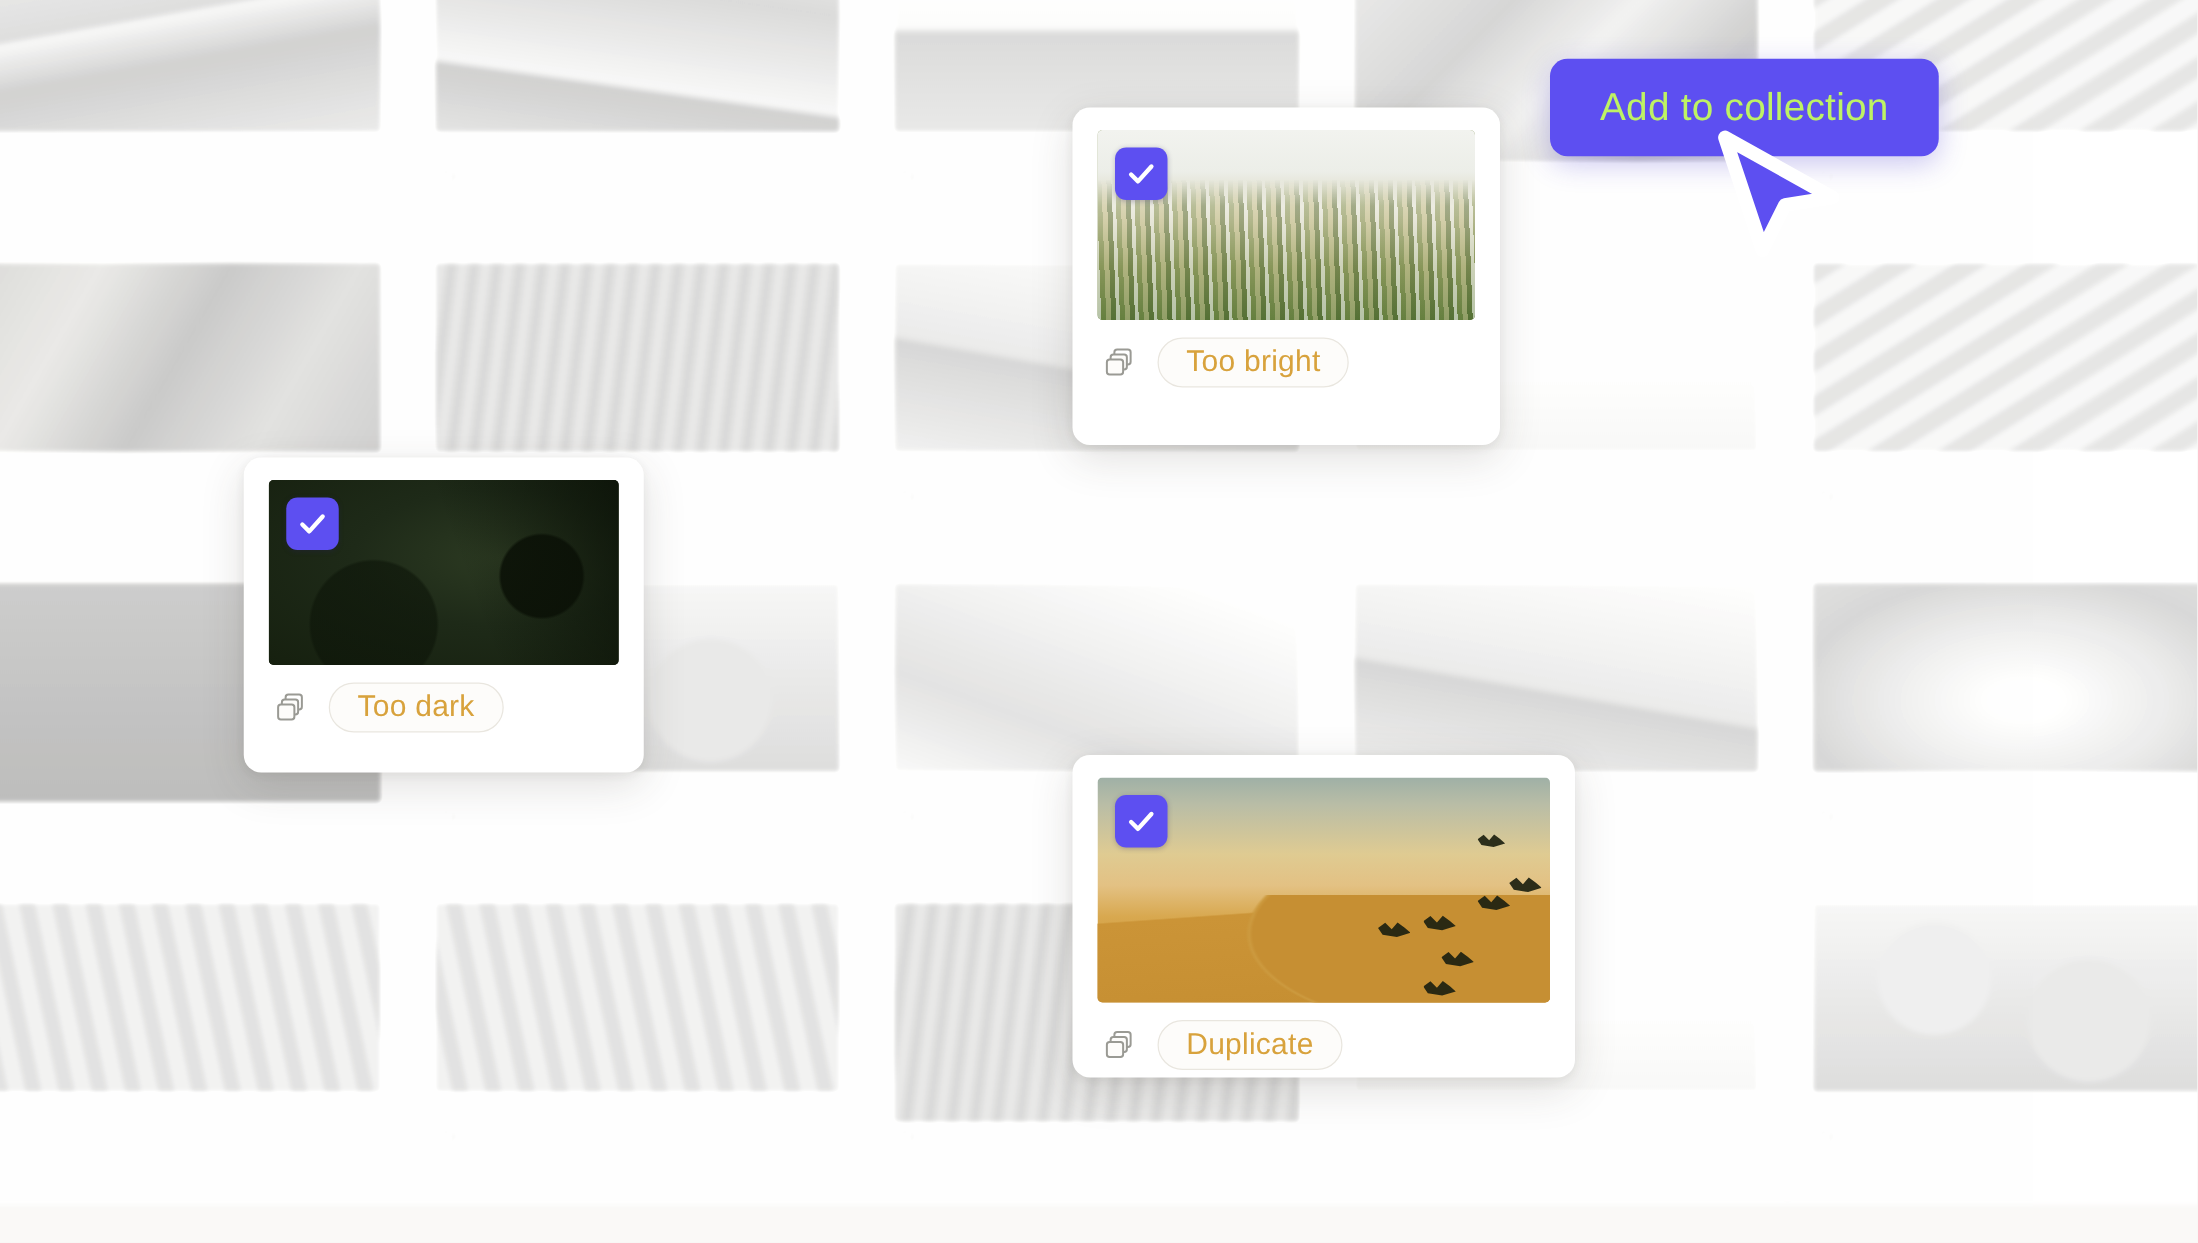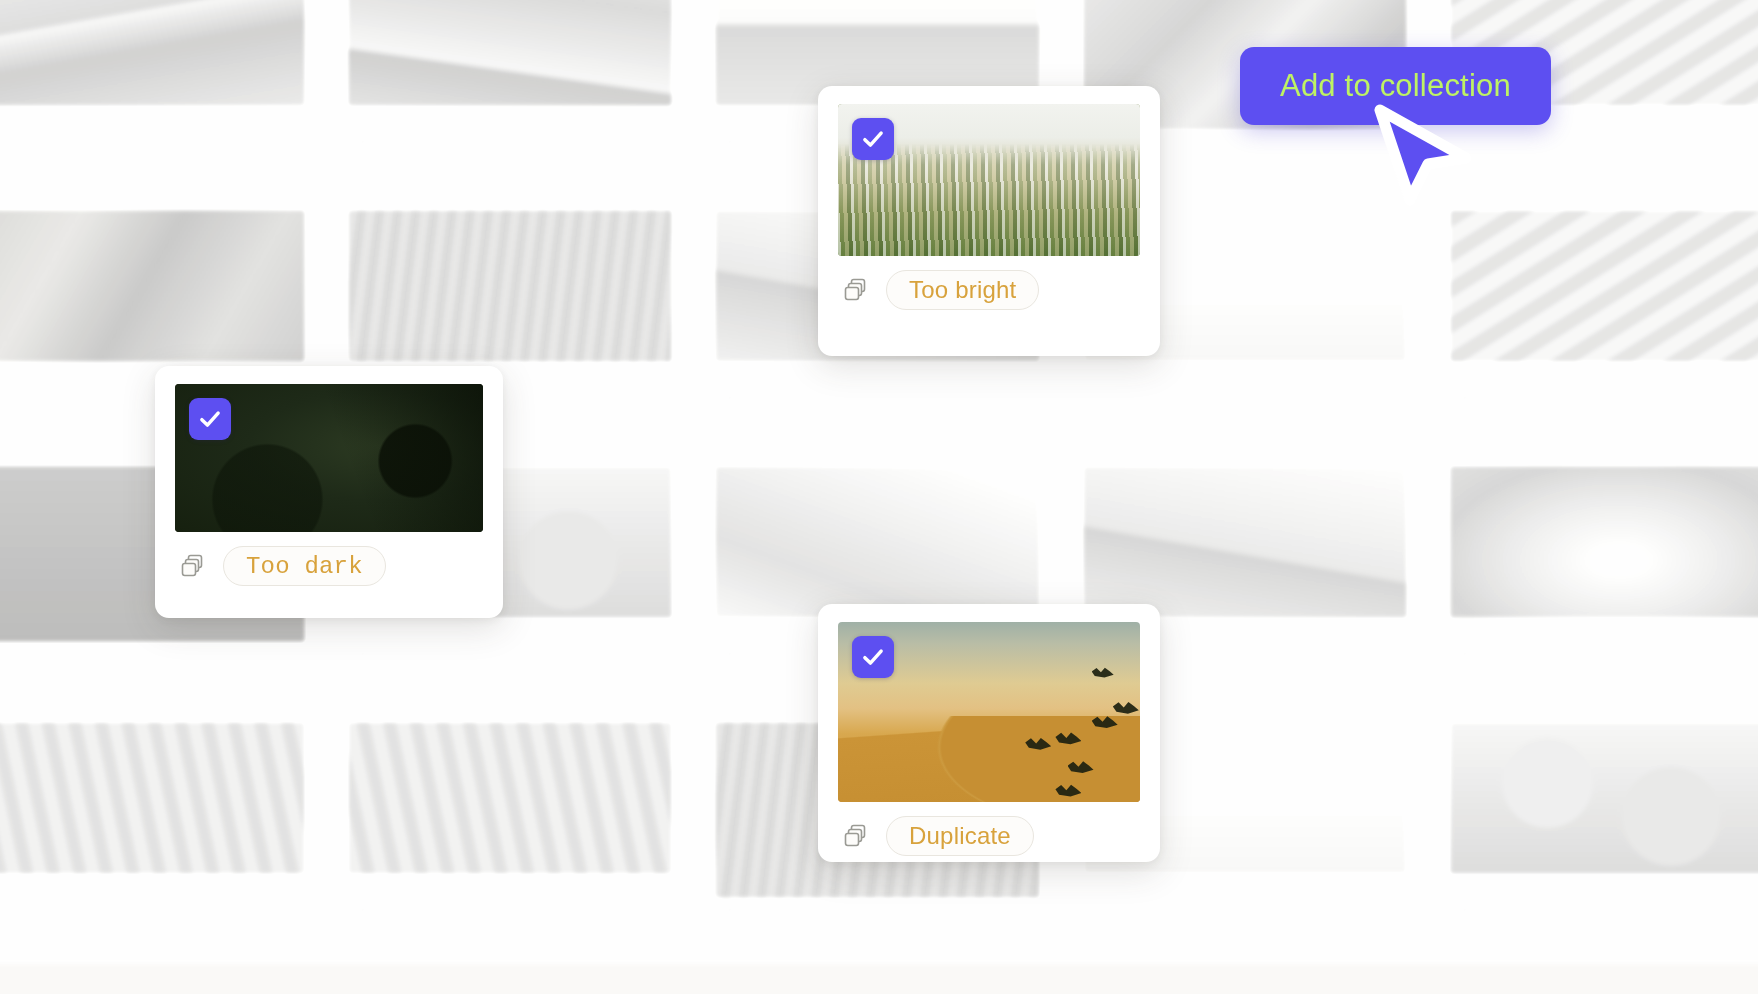--- a/index.html
+++ b/index.html
@@ -94,20 +94,21 @@
   .bg-cell.tall .bg-thumb { height: 176px; }
 
   
   .card {
     position: absolute;
     background: #ffffff;
     border-radius: 14px;
     box-shadow: 0 10px 34px rgba(60,55,45,0.15), 0 2px 8px rgba(60,55,45,0.07);
     z-index: 20;
     padding: 18px 20px 16px 20px;
+    margin-left: 40px;
   }
 
   .card-photo {
     position: relative;
     width: 100%;
     border-radius: 4px;
     overflow: hidden;
   }
 
   .card-check {
@@ -399,40 +400,40 @@
     <div class="card-footer">
       <svg class="stack-icon" viewBox="0 0 26 24">
         <rect x="7.5" y="1.5" width="13" height="12" rx="2.2" fill="none" stroke="#9a9a94" stroke-width="1.6"></rect>
         <rect x="4.5" y="5.5" width="13" height="12" rx="2.2" fill="#fdfcfa" stroke="#9a9a94" stroke-width="1.6"></rect>
         <rect x="1.5" y="9.5" width="13" height="12" rx="2.2" fill="#fdfcfa" stroke="#9a9a94" stroke-width="1.6"></rect>
       </svg>
       <span class="tag">Too bright</span>
     </div>
   </div>
 
-  <div class="card" id="card-too-dark" style="left:155px; top:366px; width:348px; height:252px;font-family:Liberation Mono, monospace;">
+  <div class="card" id="card-too-dark" style="left:155px; top:366px; width:320px; height:252px;">
     <div class="card-photo" style="height:148px;">
       <div class="photo-dark"></div>
       <div class="card-check">
         <svg viewBox="0 0 24 24">
           <path d="M4.5 12.6 L9.6 17.6 L19.5 6.6" fill="none" stroke="#ffffff" stroke-width="3.2" stroke-linecap="round" stroke-linejoin="round"></path>
         </svg>
       </div>
     </div>
     <div class="card-footer">
       <svg class="stack-icon" viewBox="0 0 26 24">
         <rect x="7.5" y="1.5" width="13" height="12" rx="2.2" fill="none" stroke="#9a9a94" stroke-width="1.6"></rect>
         <rect x="4.5" y="5.5" width="13" height="12" rx="2.2" fill="#fdfcfa" stroke="#9a9a94" stroke-width="1.6"></rect>
         <rect x="1.5" y="9.5" width="13" height="12" rx="2.2" fill="#fdfcfa" stroke="#9a9a94" stroke-width="1.6"></rect>
       </svg>
       <span class="tag">Too dark</span>
     </div>
   </div>
 
-  <div class="card" id="card-duplicate" style="left:818px; top:604px; width:342px; height:258px;">
+  <div class="card" id="card-duplicate" style="left:818px; top:604px; width:402px; height:258px;">
     <div class="card-photo" style="height:180px;">
       <div class="photo-dunes">
         <span class="bird" style="left:62%; top:64%;"></span>
         <span class="bird" style="left:72%; top:61%;"></span>
         <span class="bird" style="left:84%; top:52%;"></span>
         <span class="bird" style="left:91%; top:44%;"></span>
         <span class="bird" style="left:76%; top:77%;"></span>
         <span class="bird" style="left:72%; top:90%;"></span>
         <span class="bird" style="left:84%; top:25%; width:22px; height:11px;"></span>
       </div>

